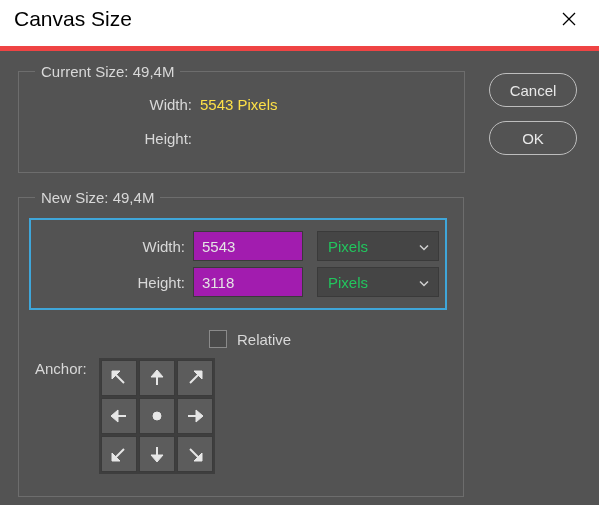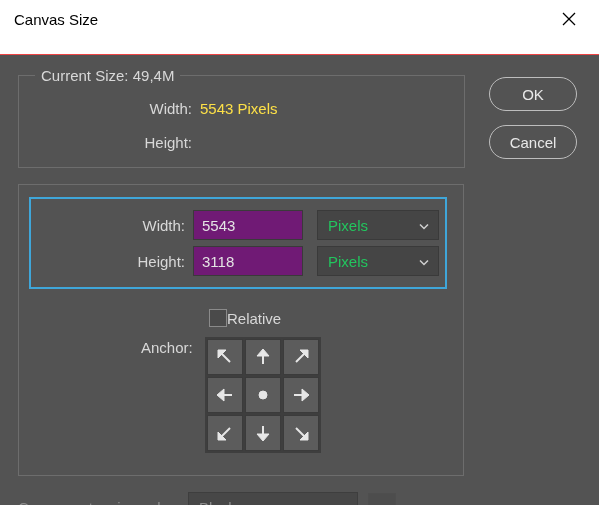--- a/index.html
+++ b/index.html
@@ -18,24 +18,24 @@
     display: flex;
     flex-direction: column;
     box-sizing: border-box;
   }
   .titlebar {
     height: 38px;
     background: #fff;
     display: flex;
     align-items: center;
     justify-content: space-between;
-    padding: 0 10px 16px 14px;
+    padding: 0 10px 8px 14px;
     color: #000;
-    font-size: 15px;
-    border-bottom: 1px solid #ef4444;
+    font-size: 21px;
+    border-bottom: 5px solid #ef4444;
   }
   .titlebar .close {
     width: 40px;
     height: 38px;
     display: flex;
     align-items: center;
     justify-content: center;
     font-size: 18px;
     cursor: pointer;
   }
@@ -65,21 +65,21 @@
     color: #e8e8e8;
     font-size: 15px;
     display: flex;
     align-items: center;
     justify-content: center;
     cursor: pointer;
   }
 
   fieldset.group {
     border: 1px solid #6d6d6d;
-    padding: 10px 16px 5px 16px;
+    padding: 10px 16px 14px 16px;
     margin: 0 0 16px 0;
     width: 440px;
     position: relative;
     box-sizing: border-box;
   }
   fieldset.group > legend {
     padding: 0 6px;
     color: #d8d8d8;
     font-size: 15px;
   }
@@ -108,21 +108,21 @@
   .ed-row {
     display: grid;
     grid-template-columns: 154px 110px 14px 122px;
     align-items: center;
     height: 36px;
   }
   .ed-row .label { text-align: right; padding-right: 8px; }
 
   .text-input {
     height: 30px;
-    background: #701a75;
+    background: #a21caf;
     border: 1px solid #3a3a3a;
     color: #e4e4e4;
     font-size: 15px;
     padding: 0 8px;
     box-sizing: border-box;
     width: 100%;
   }
   .dropdown {
     height: 30px;
     background: #454545;
@@ -139,37 +139,37 @@
   }
   .dropdown .chev {
     position: absolute;
     right: 8px; top: 50%; transform: translateY(-50%);
   }
   .dropdown .chev svg { stroke:#d0d0d0; stroke-width:1.5; fill:none; }
 
   .relative-row {
     display: flex;
     align-items: center;
+    gap: 10px;
     margin-left: 174px;
     margin-top: 20px;
     margin-bottom: 10px;
   }
   .checkbox {
     width: 16px;
     height: 16px;
     border: 1px solid #8a8a8a;
     background: #4a4a4a;
     cursor: pointer;
   }
 
   .anchor-row {
     display: flex;
     align-items: flex-start;
     gap: 12px;
-    margin-left: 106px;
     margin-top: 4px;
   }
   .anchor-row .alabel { padding-top: 2px; }
   .anchor-grid {
     display: grid;
     grid-template-columns: repeat(3, 36px);
     grid-template-rows: repeat(3, 36px);
     gap: 2px;
     background: #3e3e3e;
     padding: 2px;
@@ -216,36 +216,37 @@
       <svg width="14" height="14" viewBox="0 0 14 14">
         <line x1="1" y1="1" x2="13" y2="13"></line>
           <line x1="13" y1="1" x2="1" y2="13"></line>
       </svg>
     </div>
   </div>
 
   <div class="content">
 
     <div class="right-buttons">
+      <div class="pill">Cancel</div>
       <div class="pill">OK</div>
-      <div class="pill">Cancel</div>
     </div>
 
     <fieldset class="group">
       <legend>Current Size: 49,4M</legend>
       <div class="row">
         <div class="label">Width:</div>
         <div class="static-val" style="grid-column: 2 / span 2;">5543 Pixels</div>
       </div>
       <div class="row">
         <div class="label">Height:</div>
       </div>
     </fieldset>
 
     <fieldset class="group newsize">
+      <legend>New Size: 49,4M</legend>
 
       <div class="highlight-box">
         <div class="ed-row">
           <div class="label">Width:</div>
           <input class="text-input" value="5543" style="">
           <div></div>
           <div class="dropdown">
             <span>Pixels</span>
             <span class="chev">
               <svg width="12" height="8" viewBox="0 0 12 8">

